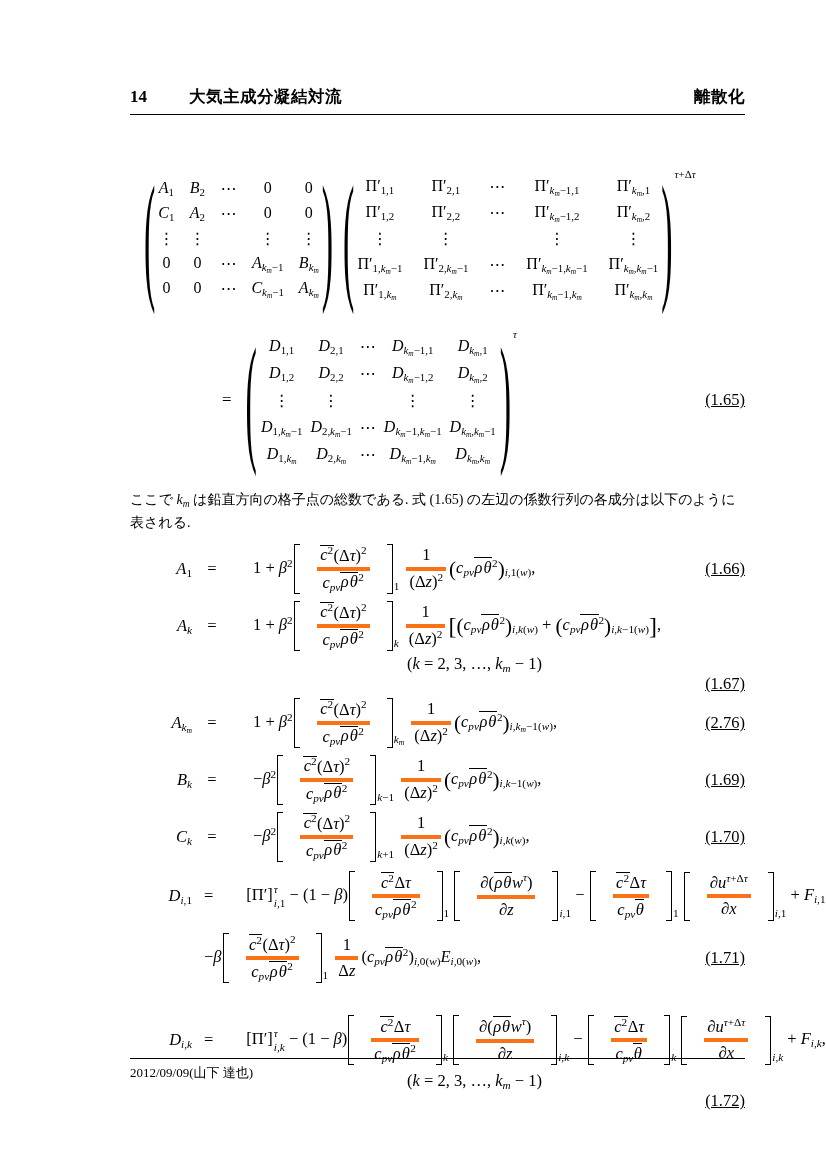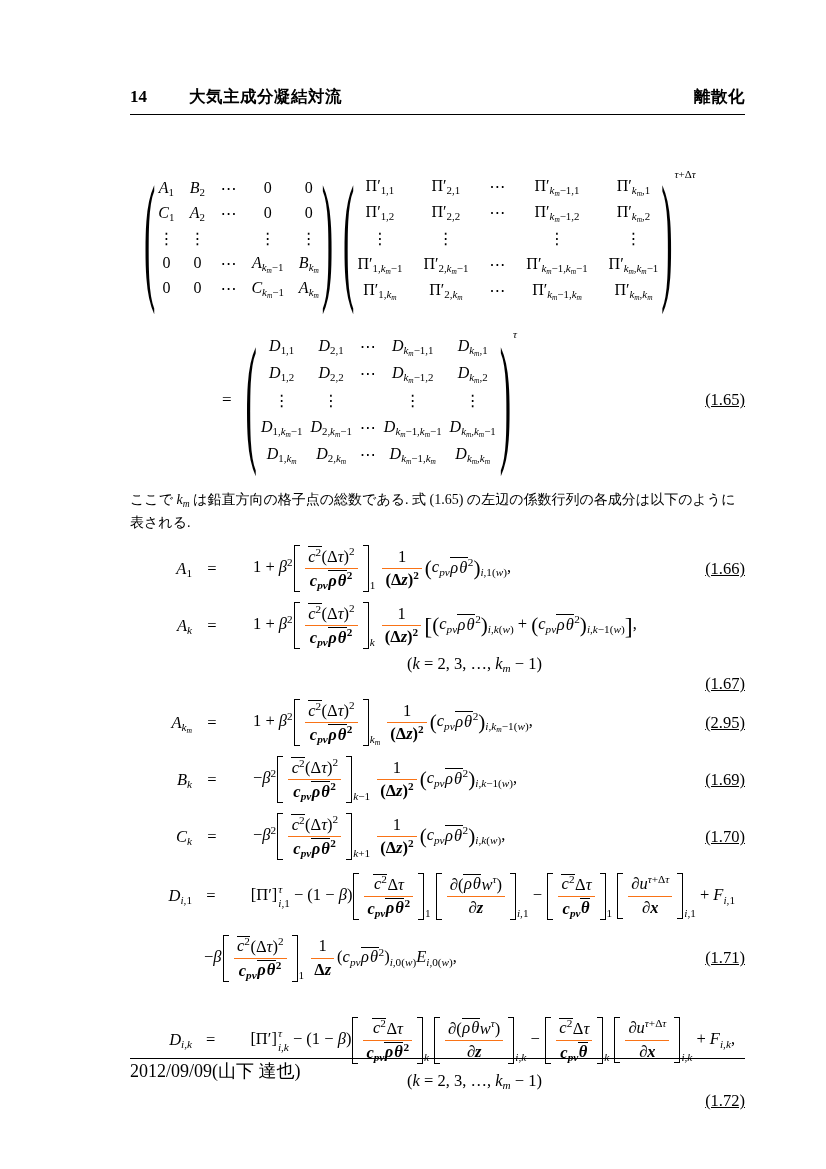--- a/index.html
+++ b/index.html
@@ -45,35 +45,35 @@
   .h62 { min-height:62px; }
   .h34 { min-height:33px;flex-direction:column; }
   .gap { margin-top:20px; }
   .cont .rhs { margin-left:52px; }
 
   
   sup { font-size:0.68em; vertical-align:0.55em; line-height:0; }
   sub { font-size:0.68em; vertical-align:-0.3em; line-height:0; }
   x-fr { display:inline-block; text-align:center; vertical-align:middle; margin:0 3px; }
   x-nu { display:block; line-height:1.25; padding:0 3px 1px; white-space:nowrap; }
-  x-de { display:block; line-height:1.25; border-top:1px solid #f97316; padding:1px 3px 0; white-space:nowrap;font-weight:bold; }
+  x-de { display:block; line-height:1.25; border-top:4px solid #f97316; padding:1px 3px 0; white-space:nowrap; }
   x-ov { display:inline-block; border-top:1px solid #000; line-height:1.08; padding:0.5px 0.5px 0; }
-  x-bg { display:inline-flex; align-items:stretch; vertical-align:middle; margin:0 1px; }
+  x-bg { display:inline-flex; align-items:stretch; vertical-align:middle; margin:0 1px;gap:12px; }
   x-bl { width:5px; border:1.4px solid #000; border-right:none; margin-right:1px; }
   x-br { width:5px; border:1.4px solid #000; border-left:none; margin-left:1px; }
   x-ct { display:flex; align-items:center; padding:1px 1px; }
   x-bg + sub { vertical-align:-1.5em; }
   x-pp { font-size:1.28em; vertical-align:-0.14em; }
   x-pq { font-size:1.45em; vertical-align:-0.18em; }
   x-ss { display:inline-flex; flex-direction:column; align-items:flex-start; vertical-align:middle; font-size:0.68em; line-height:1.3; padding-left:1px; }
 
   
   .ftr { position:absolute; left:130px; right:81px; top:1058px; }
   .ftr .frule { border-top:1.2px solid #000; }
-  .ftr .ftxt { font-size:18px; }
+  .ftr .ftxt { margin-top:5px; font-size:13px; }
 </style>
 </head>
 <body>
 
 <div class="page">
 
   <div class="hdr">
     <span class="pg">14</span>
     <span class="ttl">大気主成分凝結対流</span>
     <span class="rttl">離散化</span>
@@ -230,21 +230,21 @@
       <span class="rhs">1 + <i>β</i><sup>2</sup><x-bg>
             <x-bl></x-bl>
             <x-ct>
               <x-fr>
                 <x-nu><x-ov><i>c</i><sup>2</sup></x-ov>(Δ<i>τ</i>)<sup>2</sup></x-nu>
                 <x-de><i>c</i><sub><i>pv</i></sub><x-ov><i>ρ</i></x-ov><x-ov><i>θ</i></x-ov><sup>2</sup></x-de>
               </x-fr>
             </x-ct>
             <x-br></x-br>
           </x-bg><sub><i>k<sub>m</sub></i></sub> <x-fr><x-nu>1</x-nu><x-de>(Δ<i>z</i>)<sup>2</sup></x-de></x-fr><x-pp>(</x-pp><i>c</i><sub><i>pv</i></sub><x-ov><i>ρ</i></x-ov><x-ov><i>θ</i></x-ov><sup>2</sup><x-pp>)</x-pp><sub><i>i</i>,<i>k<sub>m</sub></i>−1(<i>w</i>)</sub>,</span>
-      <span class="eqno">(2.95)</span>
+      <span class="eqno">(2.76)</span>
     </div>
 
     <div class="eqrow h58">
       <span class="lhs"><i>B</i><sub><i>k</i></sub></span>
       <span class="rel">=</span>
       <span class="rhs">−<i>β</i><sup>2</sup><x-bg>
             <x-bl></x-bl>
             <x-ct>
               <x-fr>
                 <x-nu><x-ov><i>c</i><sup>2</sup></x-ov>(Δ<i>τ</i>)<sup>2</sup></x-nu>

